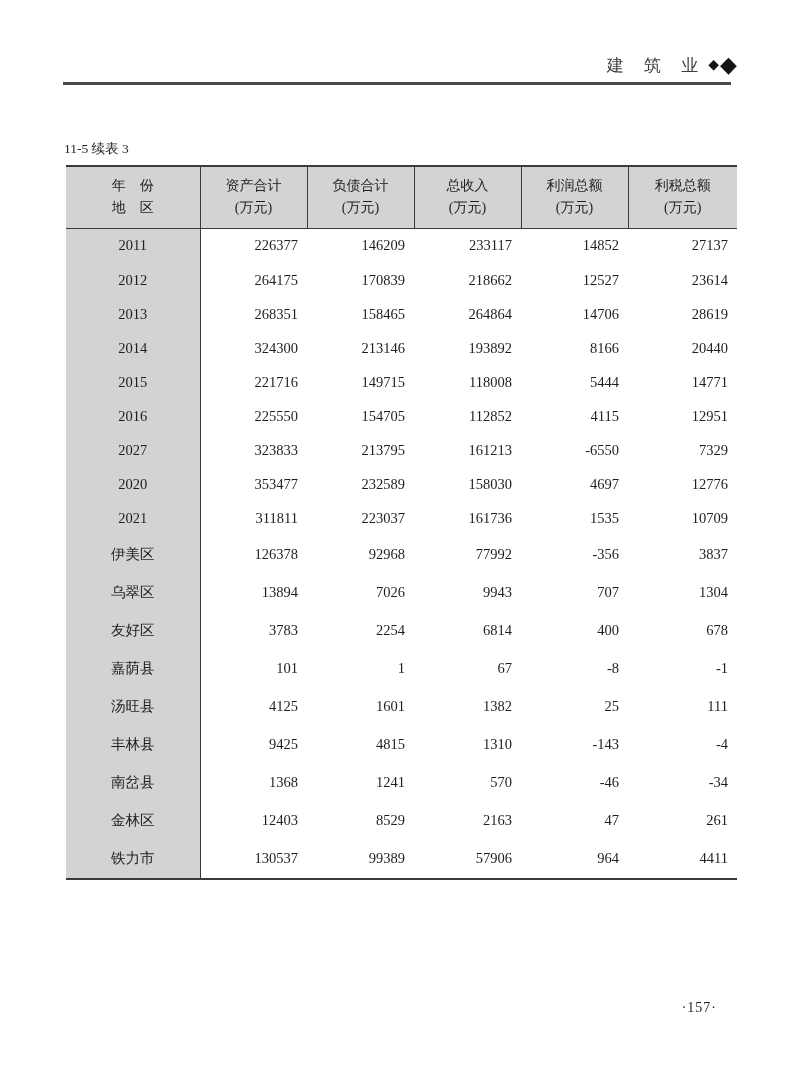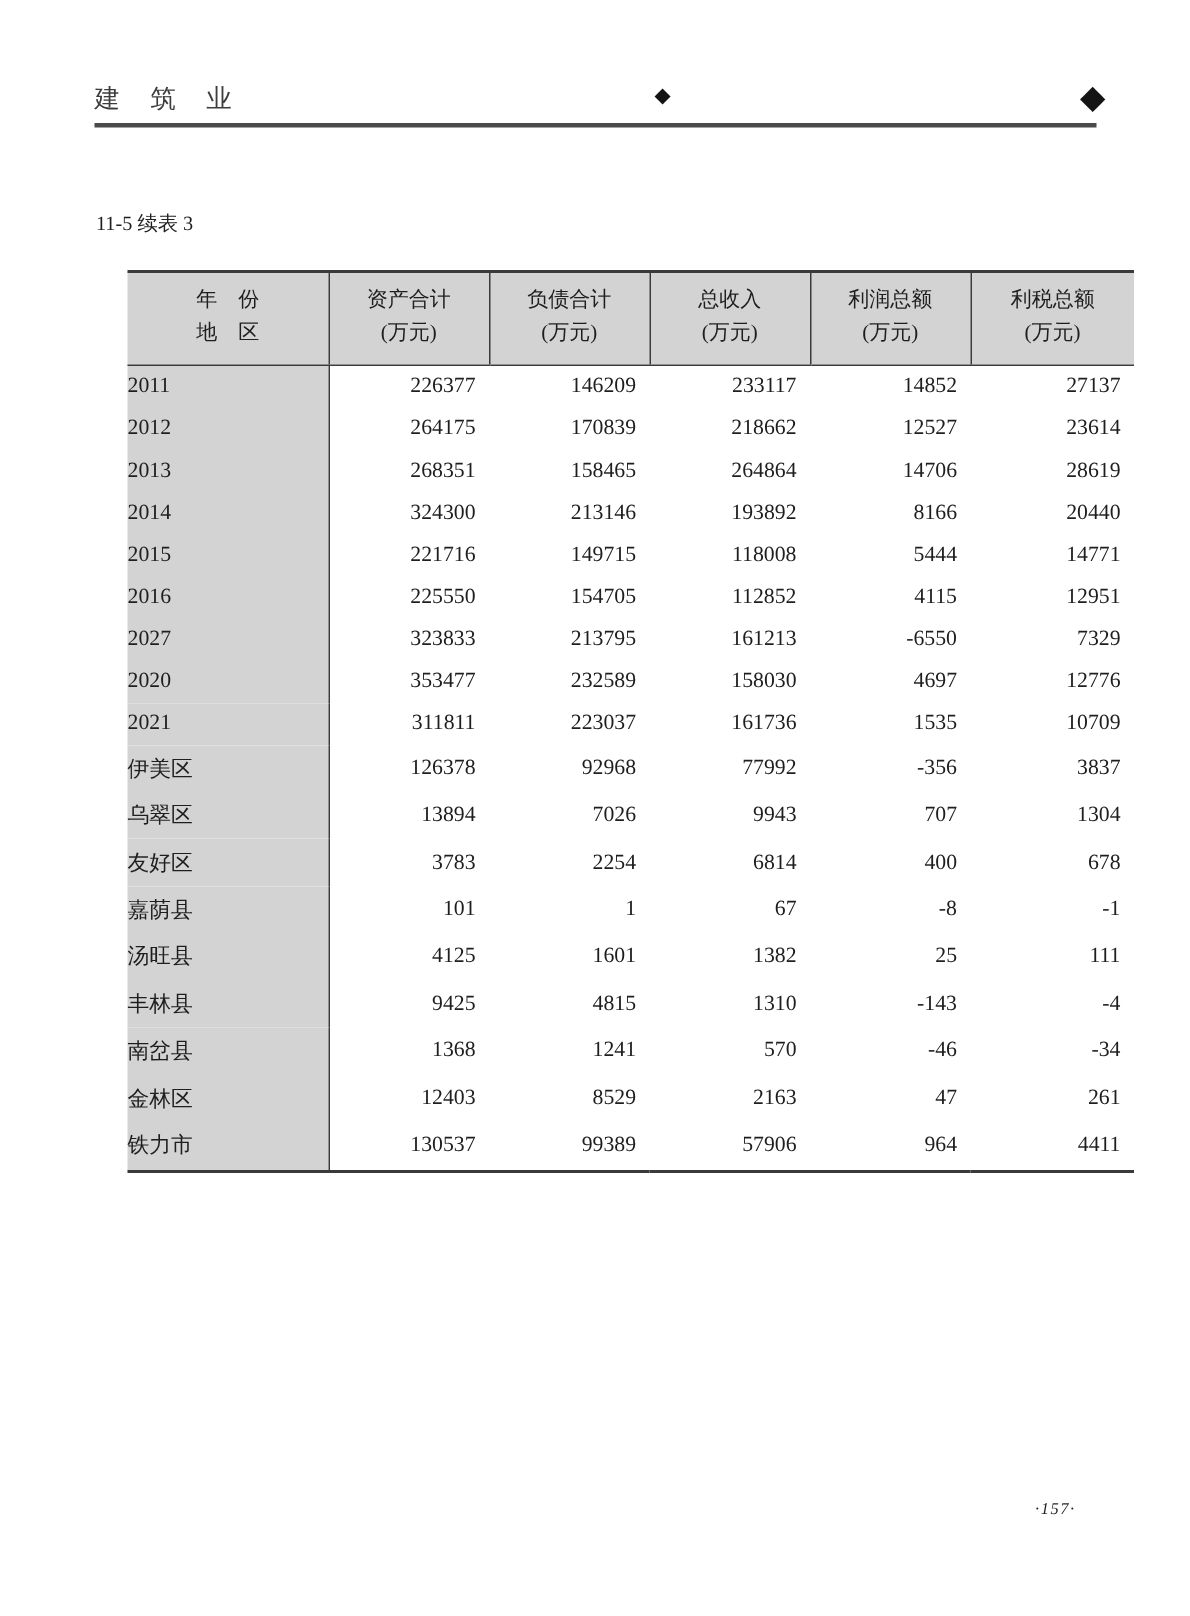--- a/index.html
+++ b/index.html
@@ -18,21 +18,21 @@
   }
 
   
   .masthead {
     position: absolute;
     top: 50px;
     left: 63px;
     width: 674px;
     height: 30px;
     display: flex;
-    justify-content: space-between;
+    justify-content: flex-end;
     align-items: center;
   }
   .masthead-title {
     font-size: 17px;
     letter-spacing: 8px;
     color: #3d3d3d;
   }
   .diamond-small {
     font-size: 14px;
     color: #141414;
@@ -59,29 +59,28 @@
     position: absolute;
     top: 140px;
     left: 64px;
     font-size: 13.5px;
     color: #1f1f1f;
   }
 
   
   table.data-table {
     position: absolute;
-    top: 180px;
+    top: 165px;
     left: 66px;
     width: 671px;
-    height: 602px;
+    height: 715px;
     border-collapse: collapse;
     table-layout: fixed;
     border-top: 2px solid var(--border-color, #3a3a3a);
     border-bottom: 2px solid var(--border-color, #3a3a3a);
-    margin-left: 19px;
   }
   .data-table thead tr {
     height: 62px;
   }
   .data-table th {
     background: var(--header-bg, #d3d3d3);
     border-bottom: 1px solid var(--border-color, #3a3a3a);
     font-weight: normal;
     font-size: 14px;
     color: #1e1e1e;
@@ -97,36 +96,35 @@
   }
   .data-table tbody td {
     font-size: 14.5px;
     color: #1e1e1e;
     vertical-align: middle;
     padding: 0;
   }
   .data-table tbody td.label-cell {
     background: var(--header-bg, #d3d3d3);
     border-right: 1px solid var(--border-color, #3a3a3a);
-    text-align: left;
+    text-align: center;
   }
   .data-table tbody td.num-cell {
     text-align: right;
     padding-right: 9px;
   }
 
   
   .page-number {
     position: absolute;
     top: 1000px;
     right: 76px;
-    font-size: 11px;
+    font-size: 14px;
     letter-spacing: 1px;
     color: #1f1f1f;
-    font-style: italic;
   }
 </style>
 </head>
 <body>
 
 <div class="page">
 
   <div class="masthead">
     <span class="masthead-title">建 筑 业</span>
     <span class="diamond-small">◆</span>

